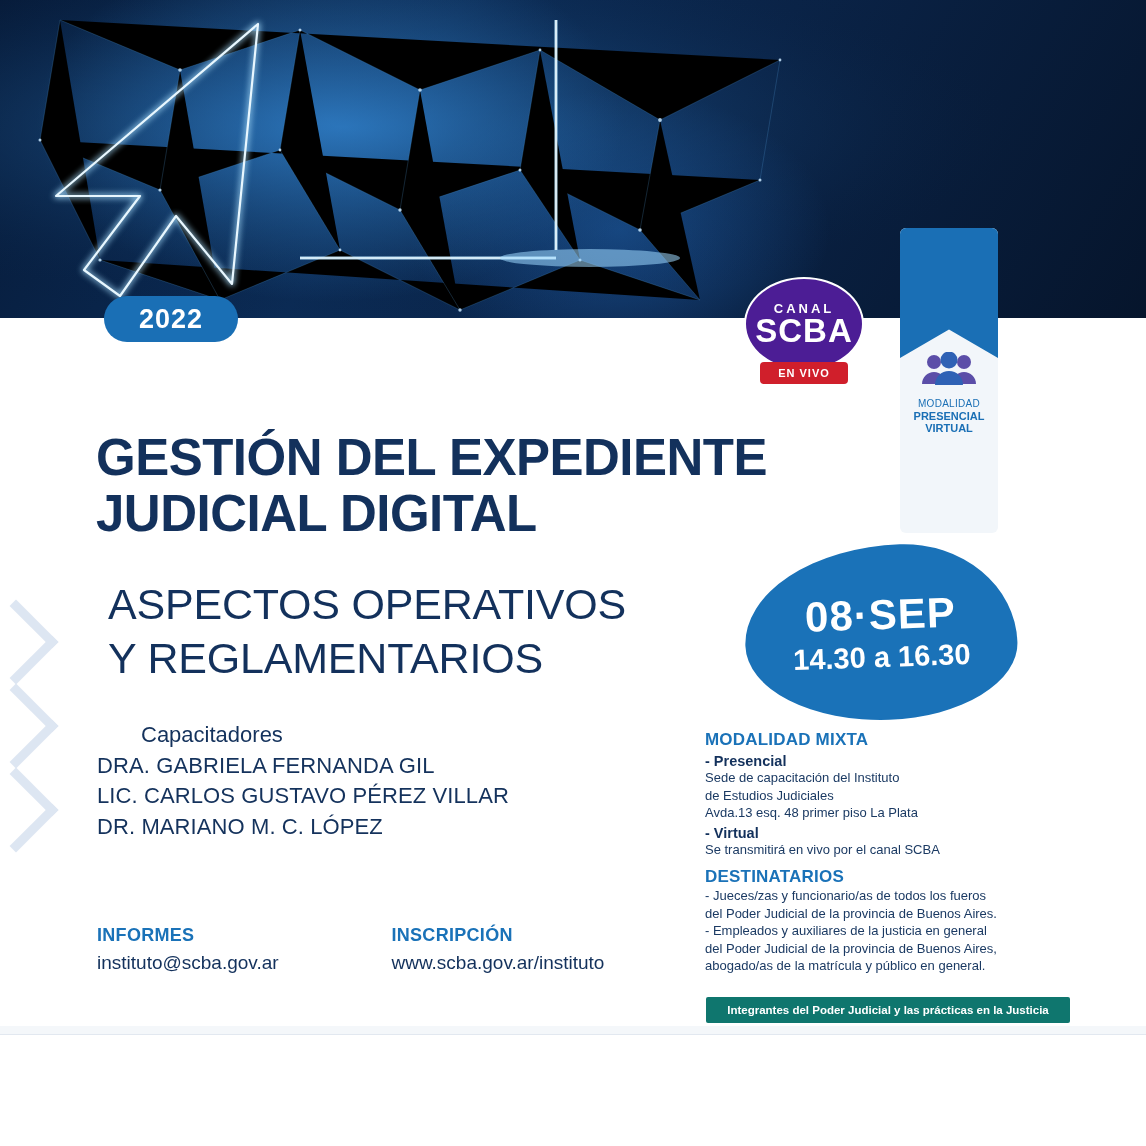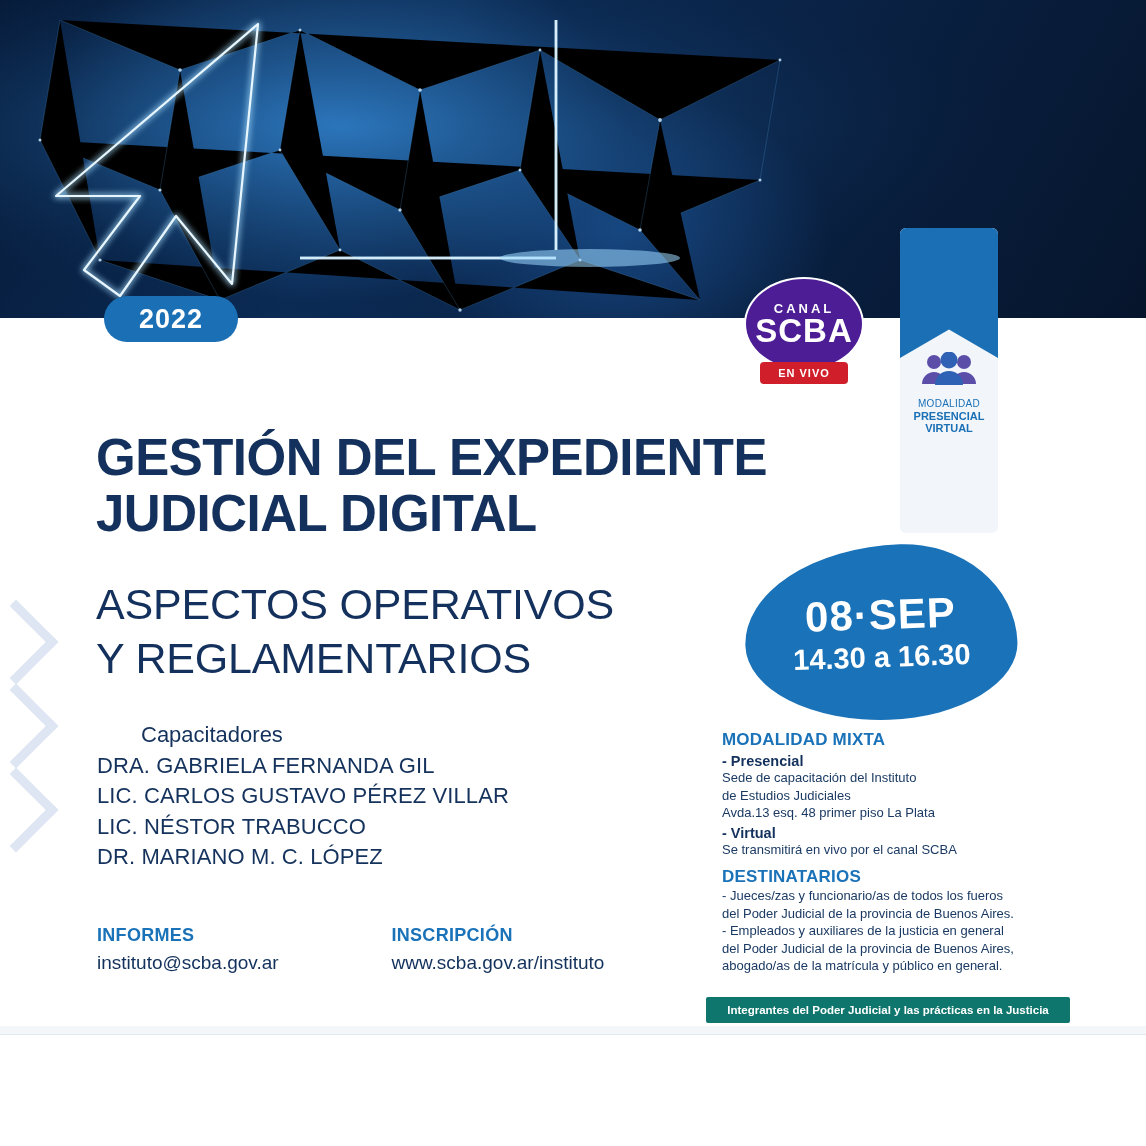--- a/index.html
+++ b/index.html
@@ -79,42 +79,42 @@
     transform: rotate(45deg);
   }
 
   
   .title-main {
     position:absolute; left:96px; top:430px; width:820px;
     color:#13315c; font-weight:bold; font-size:51px; line-height:1.1;
     letter-spacing:-0.5px; z-index:6;
   }
   .title-sub {
-    position:absolute; left:96px; top:578px; width:700px;
+    position:absolute; left:108px; top:578px; width:700px;
     color:#13315c; font-size:43px; line-height:1.25; letter-spacing:-0.2px; z-index:6;
   }
 
   
   .blob {
     position:absolute; left:745px; top:545px; width:272px; height:175px; z-index:6;
     background:#1a72b8;
     border-radius: 58% 42% 48% 52% / 55% 58% 42% 45%;
     display:flex; flex-direction:column; align-items:center; justify-content:center;
     color:#fff; transform: rotate(-2deg);
   }
   .blob .d1 { font-size:42px; font-weight:bold; letter-spacing:1px; }
   .blob .d2 { font-size:29px; font-weight:bold; margin-top:2px; }
 
   
   .speakers { position:absolute; left:97px; top:722px; width:620px; z-index:6; color:#14325c; }
   .speakers .lead { font-size:22px; margin-bottom:3px;margin-left:44px; }
   .speakers .sp { font-size:22px; line-height:1.38; letter-spacing:.1px; }
 
   
-  .rightcol { position:absolute; left:722px; top:730px; width:340px; z-index:6; color:#1b3a63; }
+  .rightcol { position:absolute; left:705px; top:730px; width:340px; z-index:6; color:#1b3a63; }
   .rc-h { color:#1a72b8; font-weight:bold; font-size:17px; letter-spacing:.2px; }
   .rc-b { font-weight:bold; font-size:14.5px; color:#13315c; margin-top:3px;}
   .rc-t { font-size:13px; color:#1b3a63; line-height:1.35; }
   .rc-gap { height:9px; }
 
   
   .contact { position:absolute; left:97px; top:925px; z-index:6; }
   .contact .col { display:inline-block; vertical-align:top; }
   .ct-h { color:#1a72b8; font-weight:bold; font-size:18px; letter-spacing:.3px; }
   .ct-v { color:#13315c; font-weight:normal; font-size:19px; margin-top:6px; }
@@ -263,21 +263,20 @@
 
 <div class="blob">
   <div class="d1">08·SEP</div>
   <div class="d2">14.30 a 16.30</div>
 </div>
 
 <div class="speakers">
   <div class="lead">Capacitadores</div>
   <div class="sp">DRA. GABRIELA FERNANDA GIL</div>
   <div class="sp">LIC. CARLOS GUSTAVO PÉREZ VILLAR</div>
-  <div class="sp">LIC. NÉSTOR TRABUCCO</div>
   <div class="sp">DR. MARIANO M. C. LÓPEZ</div>
 </div>
 
 <div class="rightcol">
   <div class="rc-h">MODALIDAD MIXTA</div>
   <div class="rc-b">- Presencial</div>
   <div class="rc-t">Sede de capacitación del Instituto</div>
   <div class="rc-t">de Estudios Judiciales</div>
   <div class="rc-t">Avda.13 esq. 48 primer piso La Plata</div>
   <div class="rc-b">- Virtual</div>

